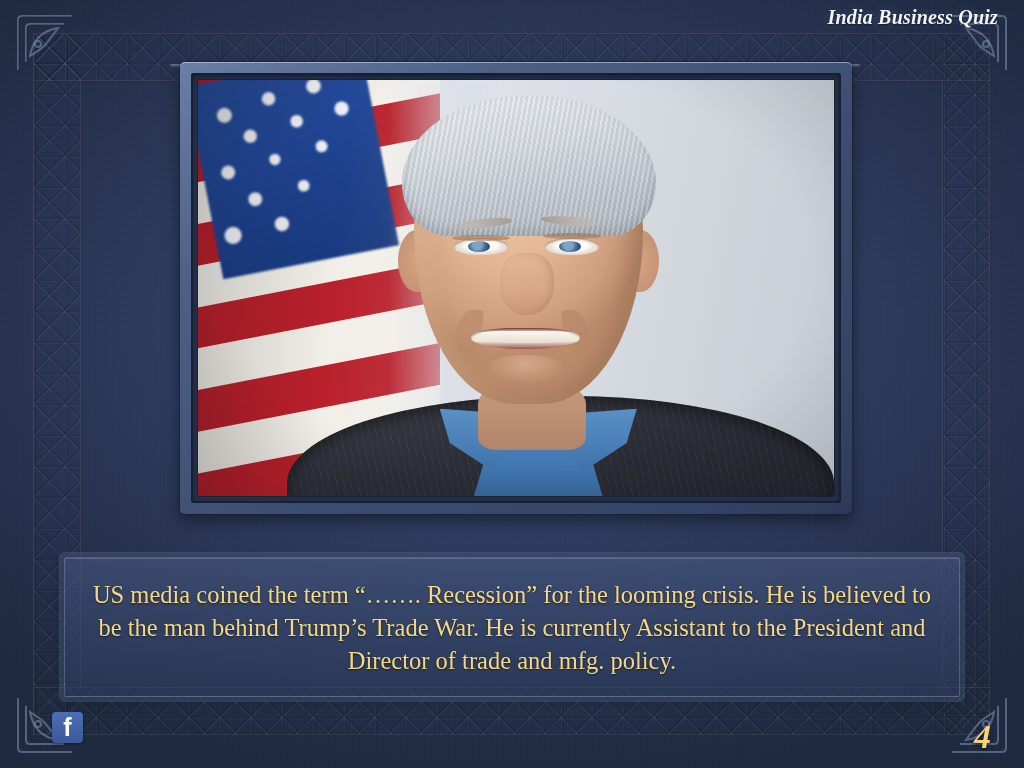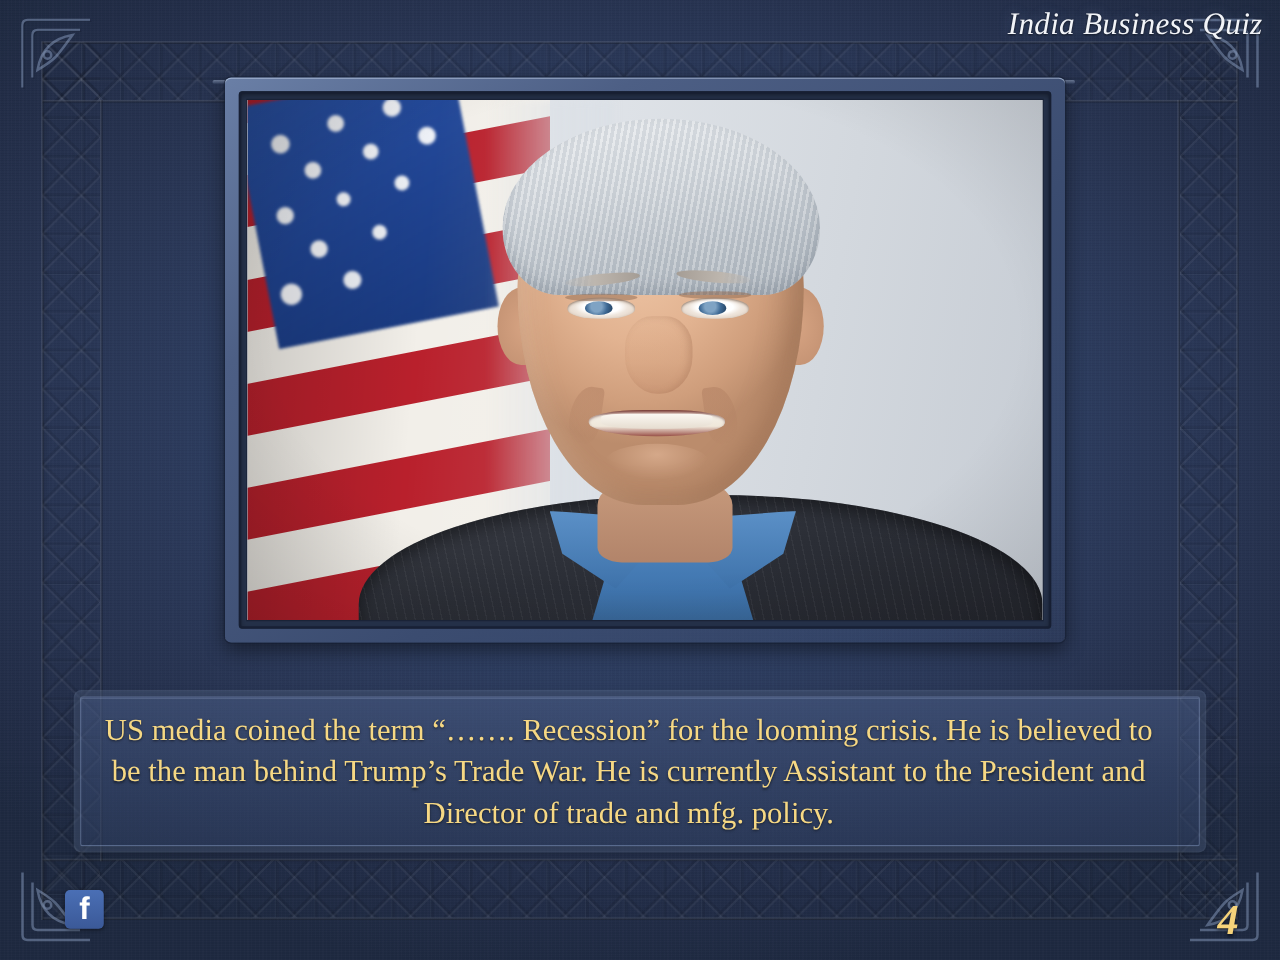--- a/index.html
+++ b/index.html
@@ -70,24 +70,24 @@
   }
   #corner-tl { left: 14px;  top: 12px; }
   #corner-tr { left: 948px; top: 12px; transform: scaleX(-1); }
   #corner-bl { left: 14px;  top: 694px; transform: scaleY(-1); }
   #corner-br { left: 948px; top: 694px; transform: scale(-1,-1); }
   .corner svg { display:block; }
 
   
   #title {
     position: absolute;
-    right: 14px; top: 6px;
-    font-size: 25px;
+    right: 26px; top: 6px;
+    font-size: 20px;
     font-style: italic;
-    font-weight: 400;
+    font-weight: 700;
     color: #f2f4f8;
     letter-spacing: .2px;
     text-shadow: 0 1px 2px rgba(0,0,0,.65), 0 0 10px rgba(140,170,220,.28);
     white-space: nowrap;
   }
 
   
   #hdr-line {
     position: absolute;
     left: 170px; top: 64px; width: 690px; height: 3px;
@@ -314,33 +314,33 @@
     border-radius: 50%; }
   #photo-vig {
     position:absolute; inset:0;
     background: radial-gradient(ellipse 85% 85% at 50% 45%, rgba(0,0,0,0) 55%, rgba(0,0,0,.18) 100%);
   }
 
   
   #caption-box {
     position: absolute;
     left: 64px; top: 557px;
-    width: 896px; height: 120px;
+    width: 896px; height: 140px;
     box-sizing: border-box;
     background: linear-gradient(180deg, rgba(74,93,134,.55) 0%, rgba(58,76,114,.55) 55%, rgba(48,64,98,.55) 100%);
     border: 1px solid rgba(150,170,205,.35);
     border-radius: 2px;
     box-shadow:
       0 0 0 4px rgba(40,54,84,.30),
       0 0 0 5px rgba(140,162,200,.22),
       inset 0 1px 0 rgba(190,208,238,.25),
       0 4px 12px rgba(0,0,0,.30);
     display: flex;
     align-items: center;
-    justify-content: flex-start;
+    justify-content: center;
   }
   #caption-text {
     width: 860px;
     text-align: center;
     color: #f6d884;
     font-size: 24.5px;
     line-height: 33px;
     text-shadow: 0 1px 2px rgba(0,0,0,.55);
     padding: 0 8px;
   }

